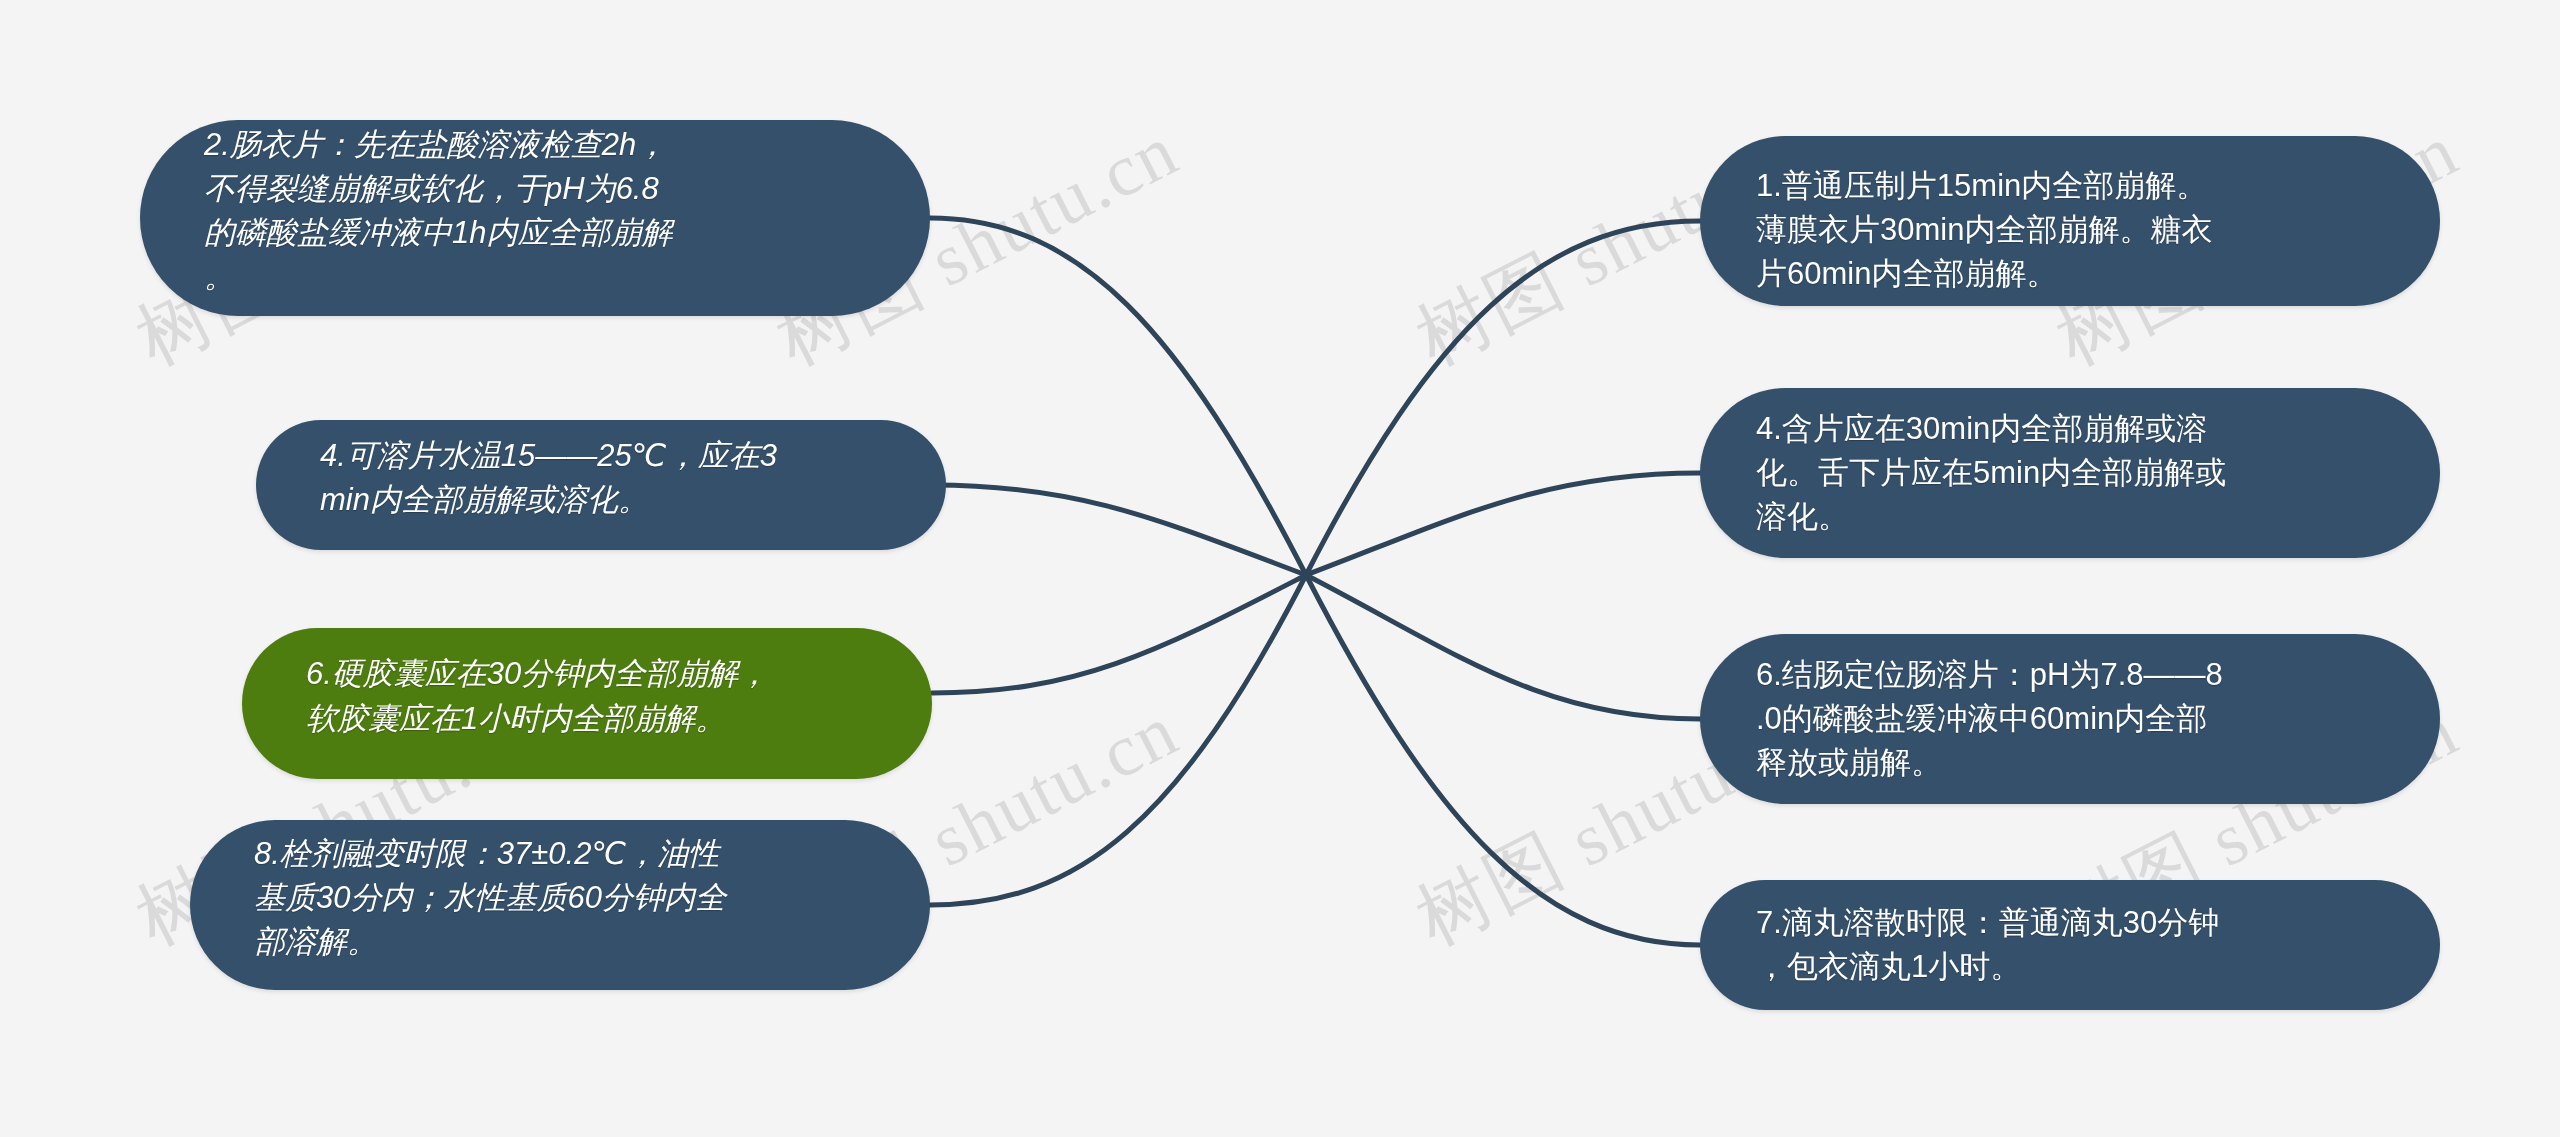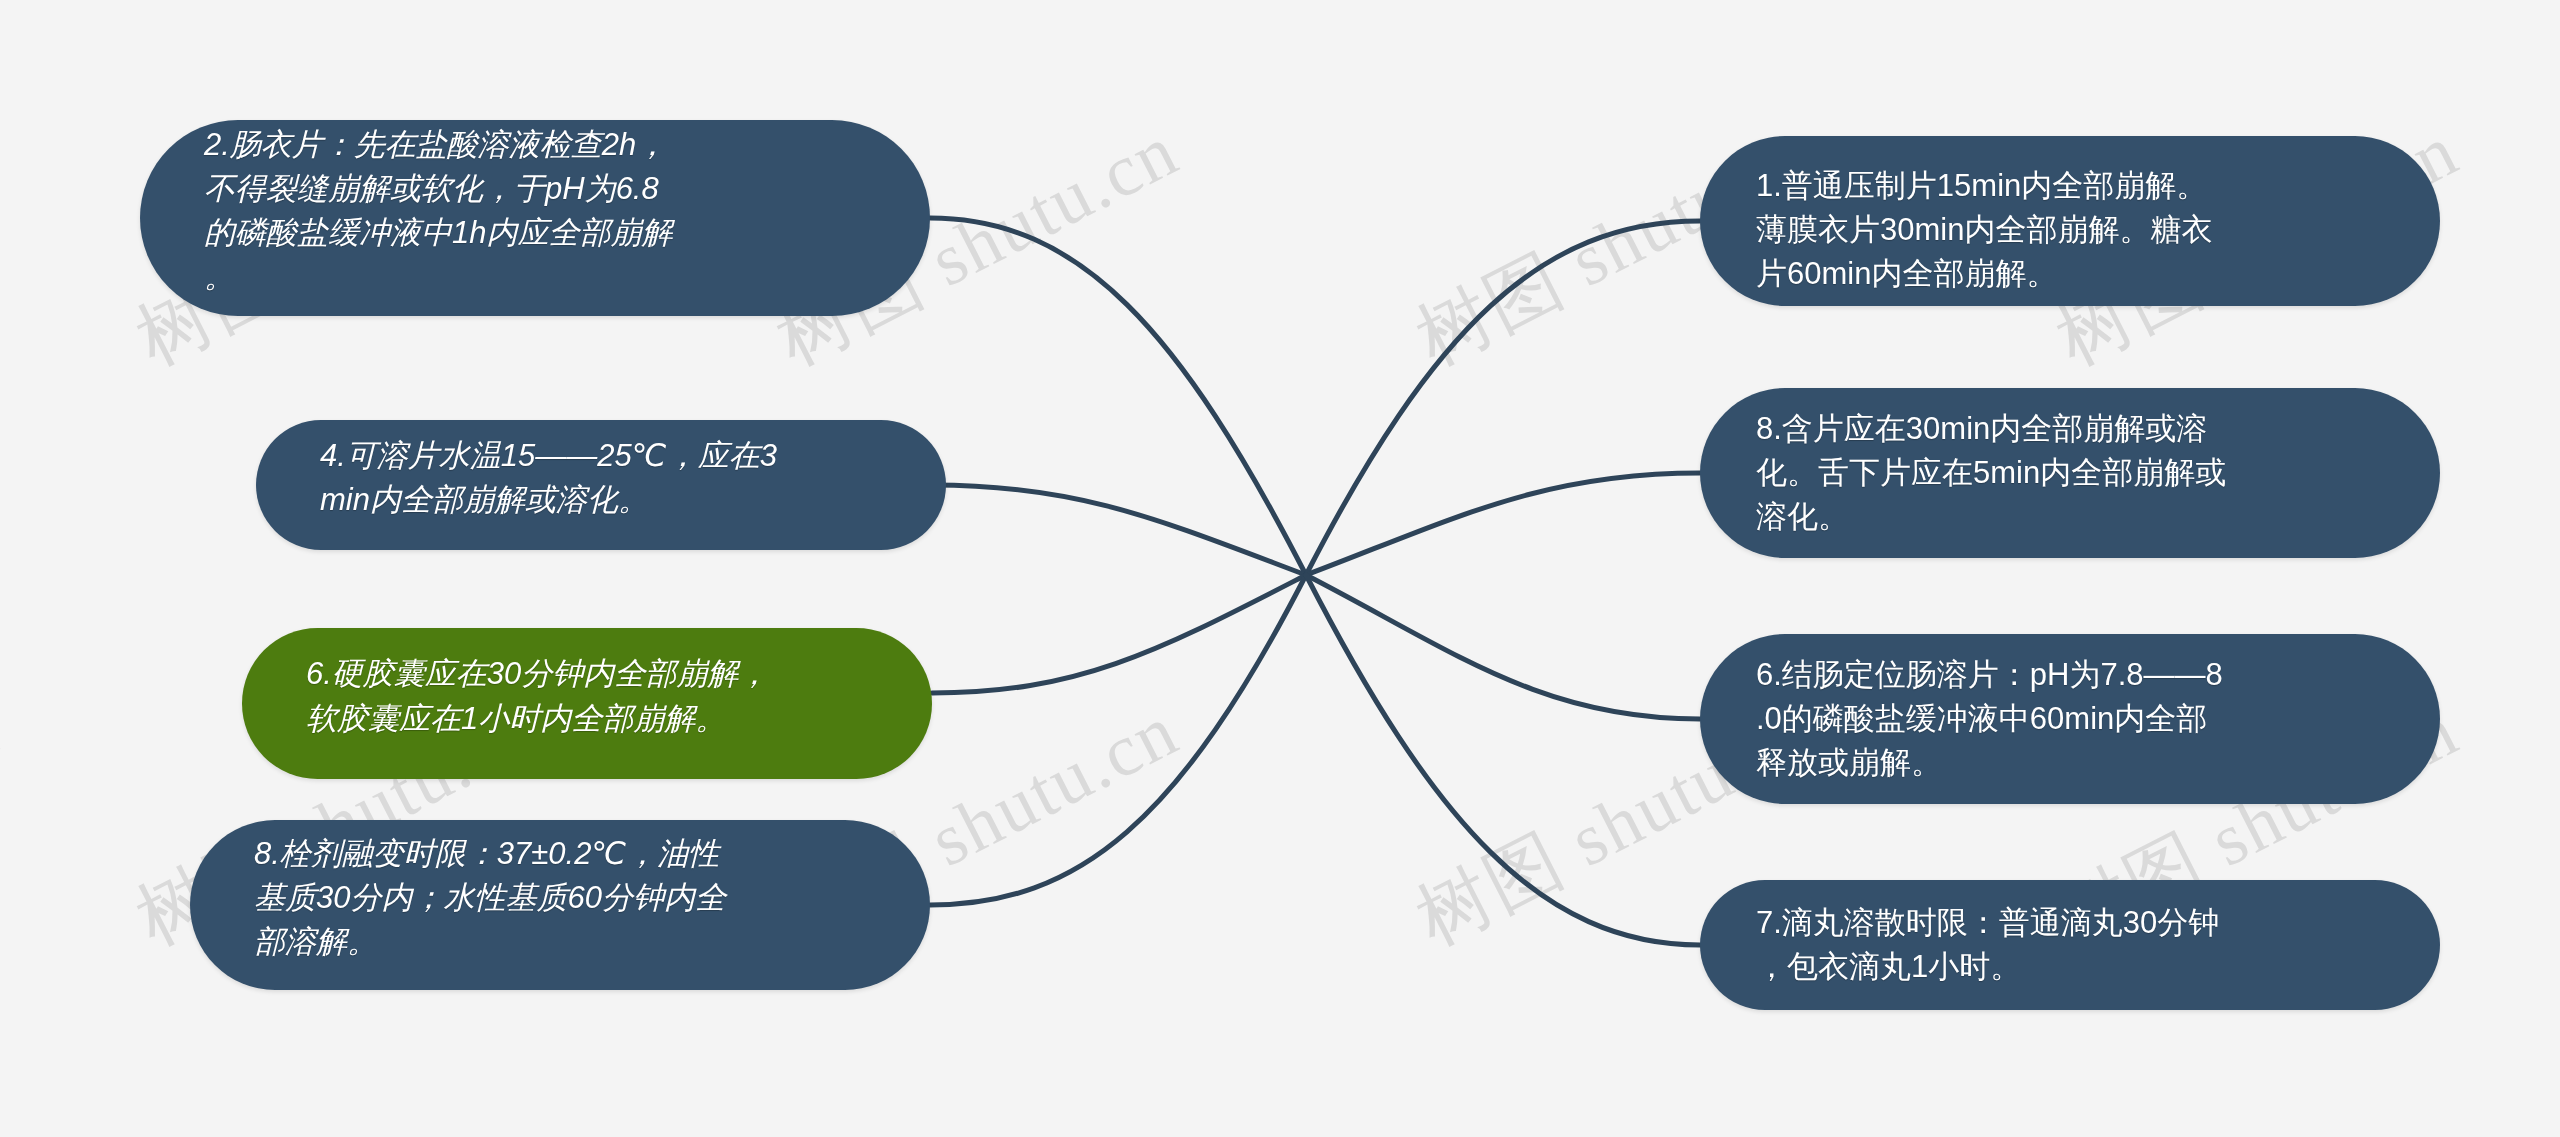--- a/index.html
+++ b/index.html
@@ -148,21 +148,21 @@
         <span class="node-text">8.栓剂融变时限：37±0.2℃，油性
 基质30分内；水性基质60分钟内全
 部溶解。</span>
       </div>
       <div class="node right" style="left: 1700px; top: 136px; width: 740px; height: 170px; background: rgb(52, 80, 107); color: rgb(255, 255, 255); align-items: flex-end;">
         <span class="node-text">1.普通压制片15min内全部崩解。
 薄膜衣片30min内全部崩解。糖衣
 片60min内全部崩解。</span>
       </div>
       <div class="node right" style="left: 1700px; top: 388px; width: 740px; height: 170px; background: rgb(52, 80, 107); color: rgb(255, 255, 255);">
-        <span class="node-text">8.含片应在30min内全部崩解或溶
+        <span class="node-text">4.含片应在30min内全部崩解或溶
 化。舌下片应在5min内全部崩解或
 溶化。</span>
       </div>
       <div class="node right" style="left: 1700px; top: 634px; width: 740px; height: 170px; background: rgb(52, 80, 107); color: rgb(255, 255, 255);">
         <span class="node-text">6.结肠定位肠溶片：pH为7.8——8
 .0的磷酸盐缓冲液中60min内全部
 释放或崩解。</span>
       </div>
       <div class="node right" style="left: 1700px; top: 880px; width: 740px; height: 130px; background: rgb(52, 80, 107); color: rgb(255, 255, 255);">
         <span class="node-text">7.滴丸溶散时限：普通滴丸30分钟

